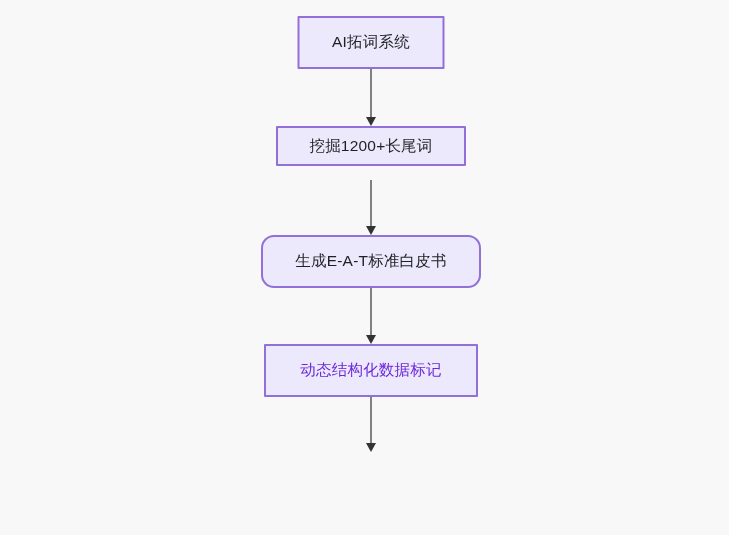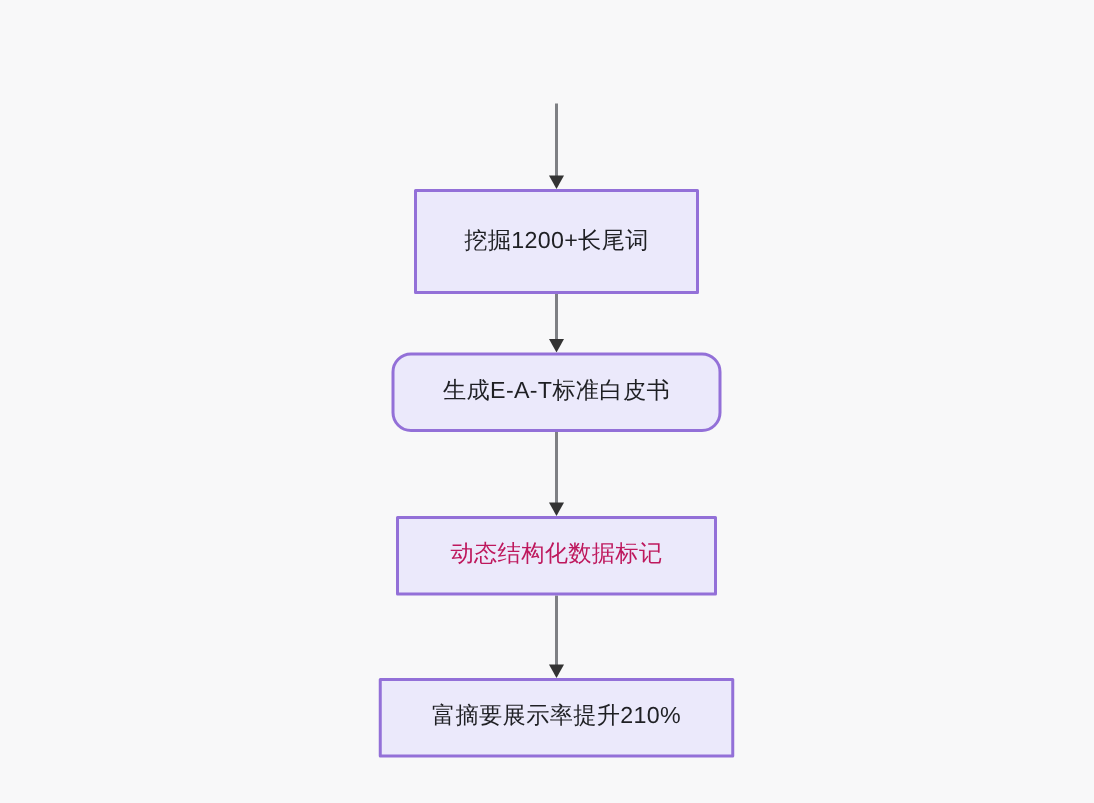--- a/index.html
+++ b/index.html
@@ -79,25 +79,25 @@
       <div class="flow-edge-arrow" style="top: 46px; border-top-color: rgb(51, 51, 51);"></div>
     </div>
     <div class="flow-edge" style="left: 371px; top: 288px; height: 56px;">
       <div class="flow-edge-line" style="height: 49px; background: rgb(126, 128, 132);"></div>
       <div class="flow-edge-arrow" style="top: 47px; border-top-color: rgb(51, 51, 51);"></div>
     </div>
     <div class="flow-edge" style="left: 371px; top: 397px; height: 55px;">
       <div class="flow-edge-line" style="height: 48px; background: rgb(126, 128, 132);"></div>
       <div class="flow-edge-arrow" style="top: 46px; border-top-color: rgb(51, 51, 51);"></div>
     </div>
-    <div class="flow-node" style="left: 371px; top: 126px; width: 190px; height: 70px; background: rgb(235, 233, 251); border-color: rgb(147, 112, 216);">
+    <div class="flow-node" style="left: 371px; top: 16px; width: 147px; height: 53px; background: rgb(235, 233, 251); border-color: rgb(147, 112, 216);">
+      <span class="flow-node-label" style="color: rgb(31, 32, 36);">AI拓词系统</span>
+    </div>
+    <div class="flow-node" style="left: 371px; top: 126px; width: 190px; height: 40px; background: rgb(235, 233, 251); border-color: rgb(147, 112, 216);">
       <span class="flow-node-label" style="color: rgb(31, 32, 36);">挖掘1200+长尾词</span>
     </div>
     <div class="flow-node" style="left: 371px; top: 235px; width: 220px; height: 53px; background: rgb(235, 233, 251); border-color: rgb(147, 112, 216); border-radius: 13px;">
       <span class="flow-node-label" style="color: rgb(31, 32, 36);">生成E-A-T标准白皮书</span>
     </div>
     <div class="flow-node" style="left: 371px; top: 344px; width: 214px; height: 53px; background: rgb(235, 233, 251); border-color: rgb(147, 112, 216);">
-      <span class="flow-node-label" style="color: #be185d;">动态结构化数据标记</span>
-    </div>
-    <div class="flow-node" style="left: 371px; top: 452px; width: 237px; height: 53px; background: rgb(235, 233, 251); border-color: rgb(147, 112, 216);">
-      <span class="flow-node-label" style="color: rgb(31, 32, 36);">富摘要展示率提升210%</span>
+      <span class="flow-node-label" style="color: #6d28d9;">动态结构化数据标记</span>
     </div>
   </div>
 
 </body></html>

